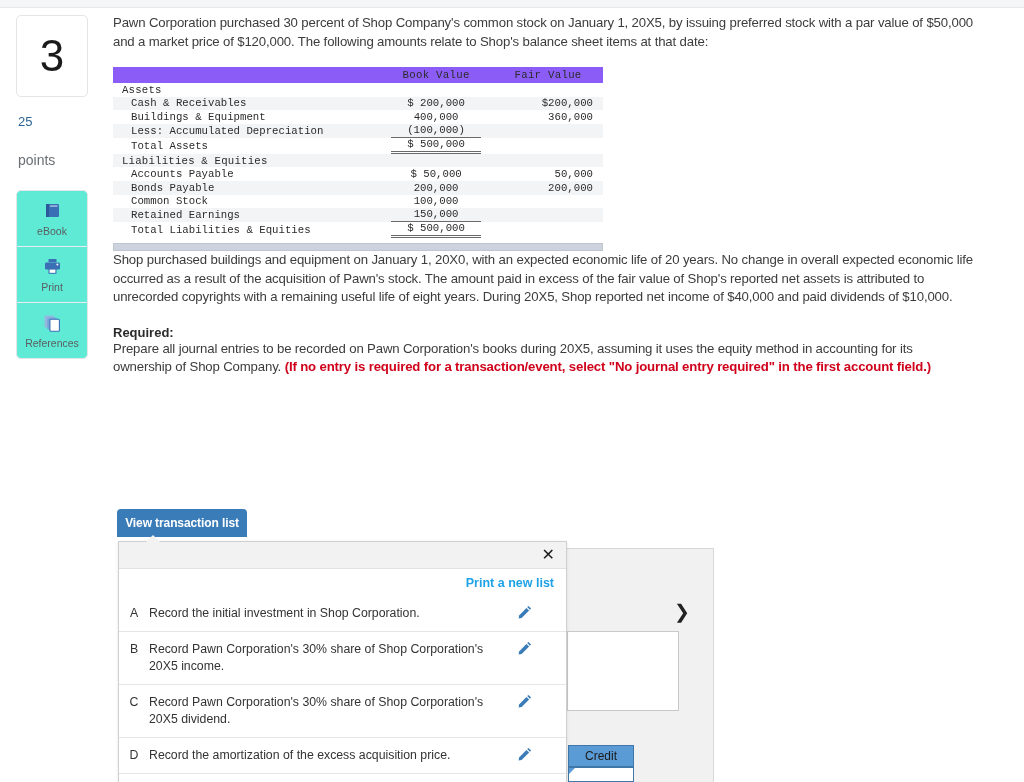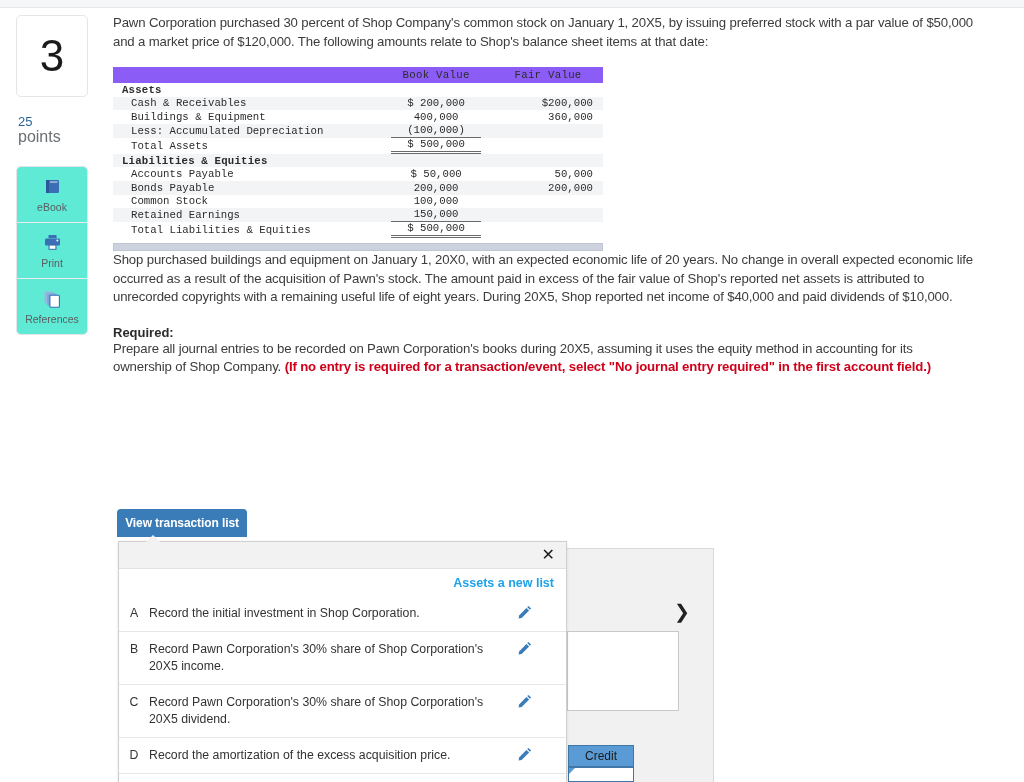--- a/index.html
+++ b/index.html
@@ -51,22 +51,23 @@
     margin-top: 17px;
     padding-left: 2px;
   }
   .points-value {
     color: #2a6496;
     font-size: 13px;
     line-height: 15px;
   }
   .points-label {
     color: #6b6f73;
-    font-size: 16px;
+    font-size: 14px;
     line-height: 15px;
+    margin-top: 24px;
   }
   .tool-box {
     margin-top: 22px;
     width: 72px;
     border: 1px solid #e3e5e8;
     border-radius: 5px;
     background: #5eead4;
     box-sizing: border-box;
   }
   .tool-item {
@@ -126,21 +127,21 @@
     height: 16px;
     text-align: center;
     letter-spacing: 0.3px;
   }
   table.fin thead th.lbl-col { text-align: left; }
   .c-label { width: 290px; padding-left: 18px !important; }
   .c-bv    { width: 100px; text-align: center; padding-right: 22px !important; }
   .c-fv    { width: 100px; text-align: right; padding-right: 10px !important; }
   tr.zebra td { background: #f3f4f6; }
   td.sect {
-    font-weight: bold;
+    font-weight: normal;
     padding-left: 9px !important;
     letter-spacing: 0.2px;
   }
   td.indent { padding-left: 18px !important; margin-top: 8px; }
   td.total  { padding-left: 18px !important; }
   .fin-footer-bar {
     width: 490px;
     height: 8px;
     background: #ccd3df;
     border: 1px solid #bfc6d2;
@@ -492,21 +493,21 @@
   <div class="credit-cell"></div>
 
   <button class="view-btn">View transaction list</button>
 
   <div class="popup">
     <div class="popup-arrow"></div>
     <div class="popup-head">
       <span class="popup-close">✕</span>
     </div>
     <div class="import-row">
-      <a class="import-link">Assets a new list</a>
+      <a class="import-link">Print a new list</a>
     </div>
     <div class="tx-list">
         <div class="tx-row first">
           <div class="tx-letter">A</div>
           <div class="tx-text">Record the initial investment in Shop Corporation.</div>
           <div class="tx-edit">
             <svg width="14" height="14" viewBox="0 0 14 14">
               <path d="M10.4 0.9 L13.1 3.6 L11.9 4.8 L9.2 2.1 Z" fill="#3a7cb8"></path>
               <path d="M8.4 2.9 L11.1 5.6 L3.6 13.1 L0.6 13.6 L1.1 10.4 Z" fill="#3a7cb8"></path>
             </svg>

